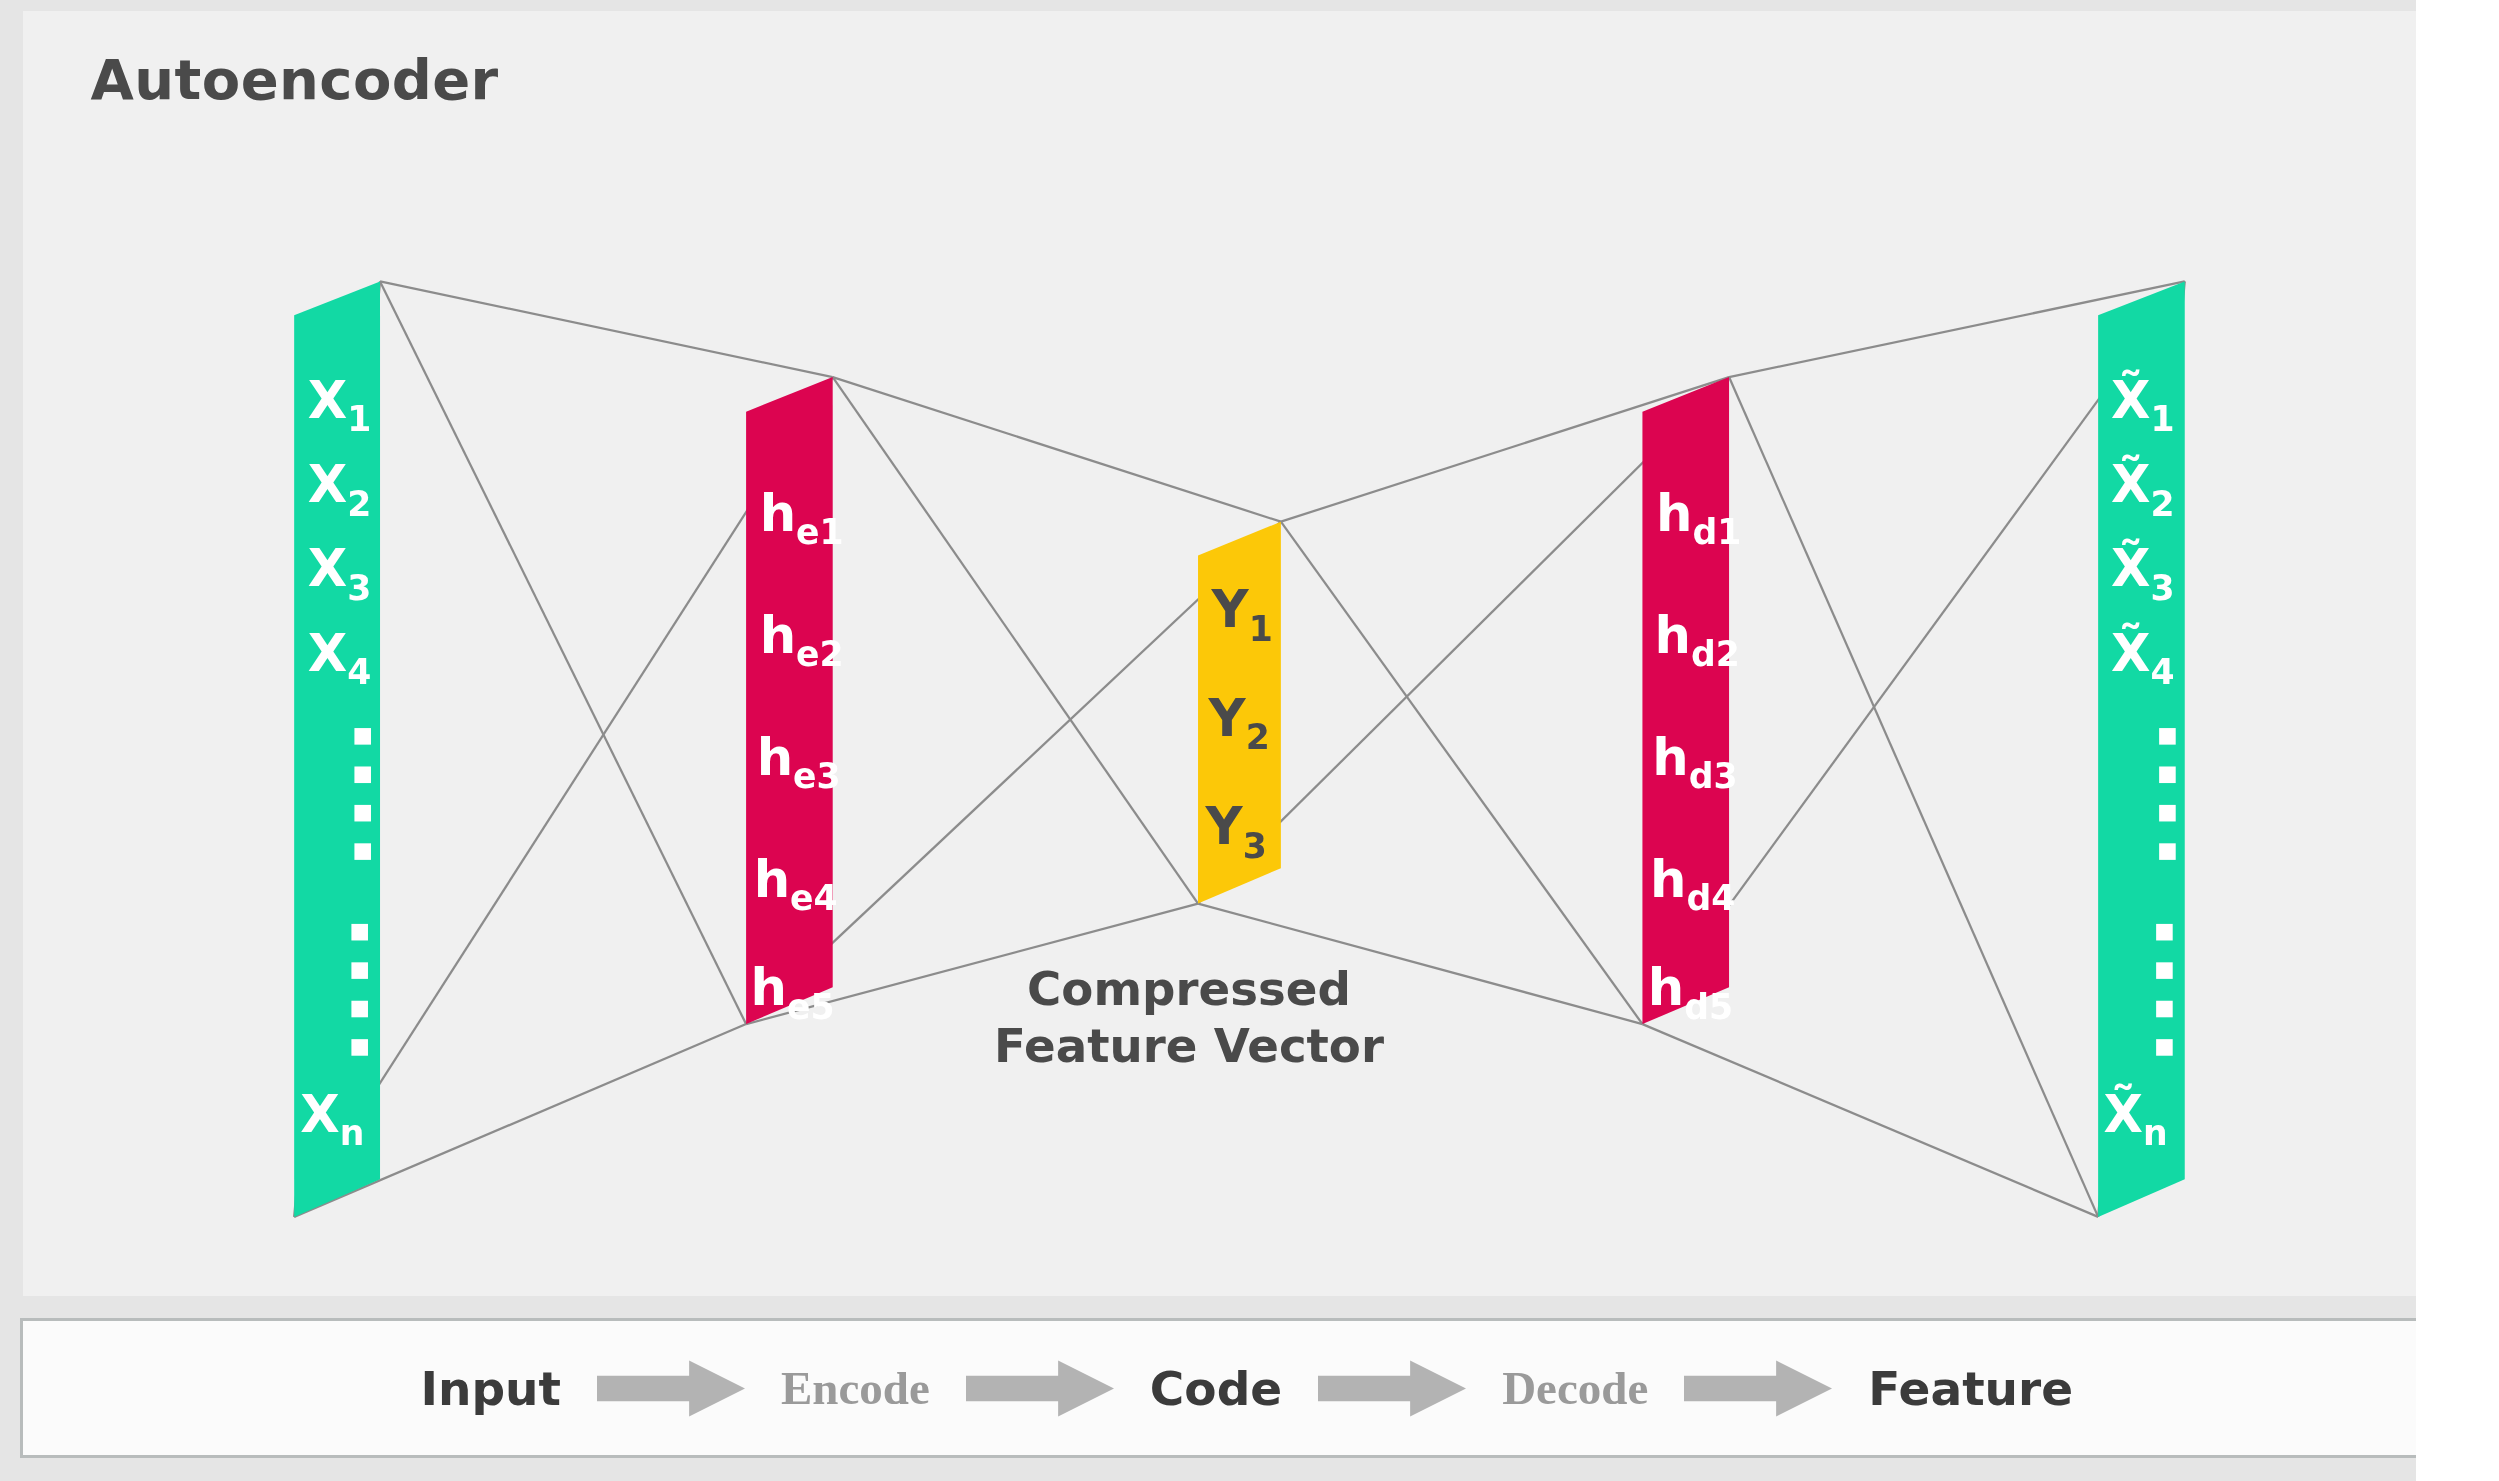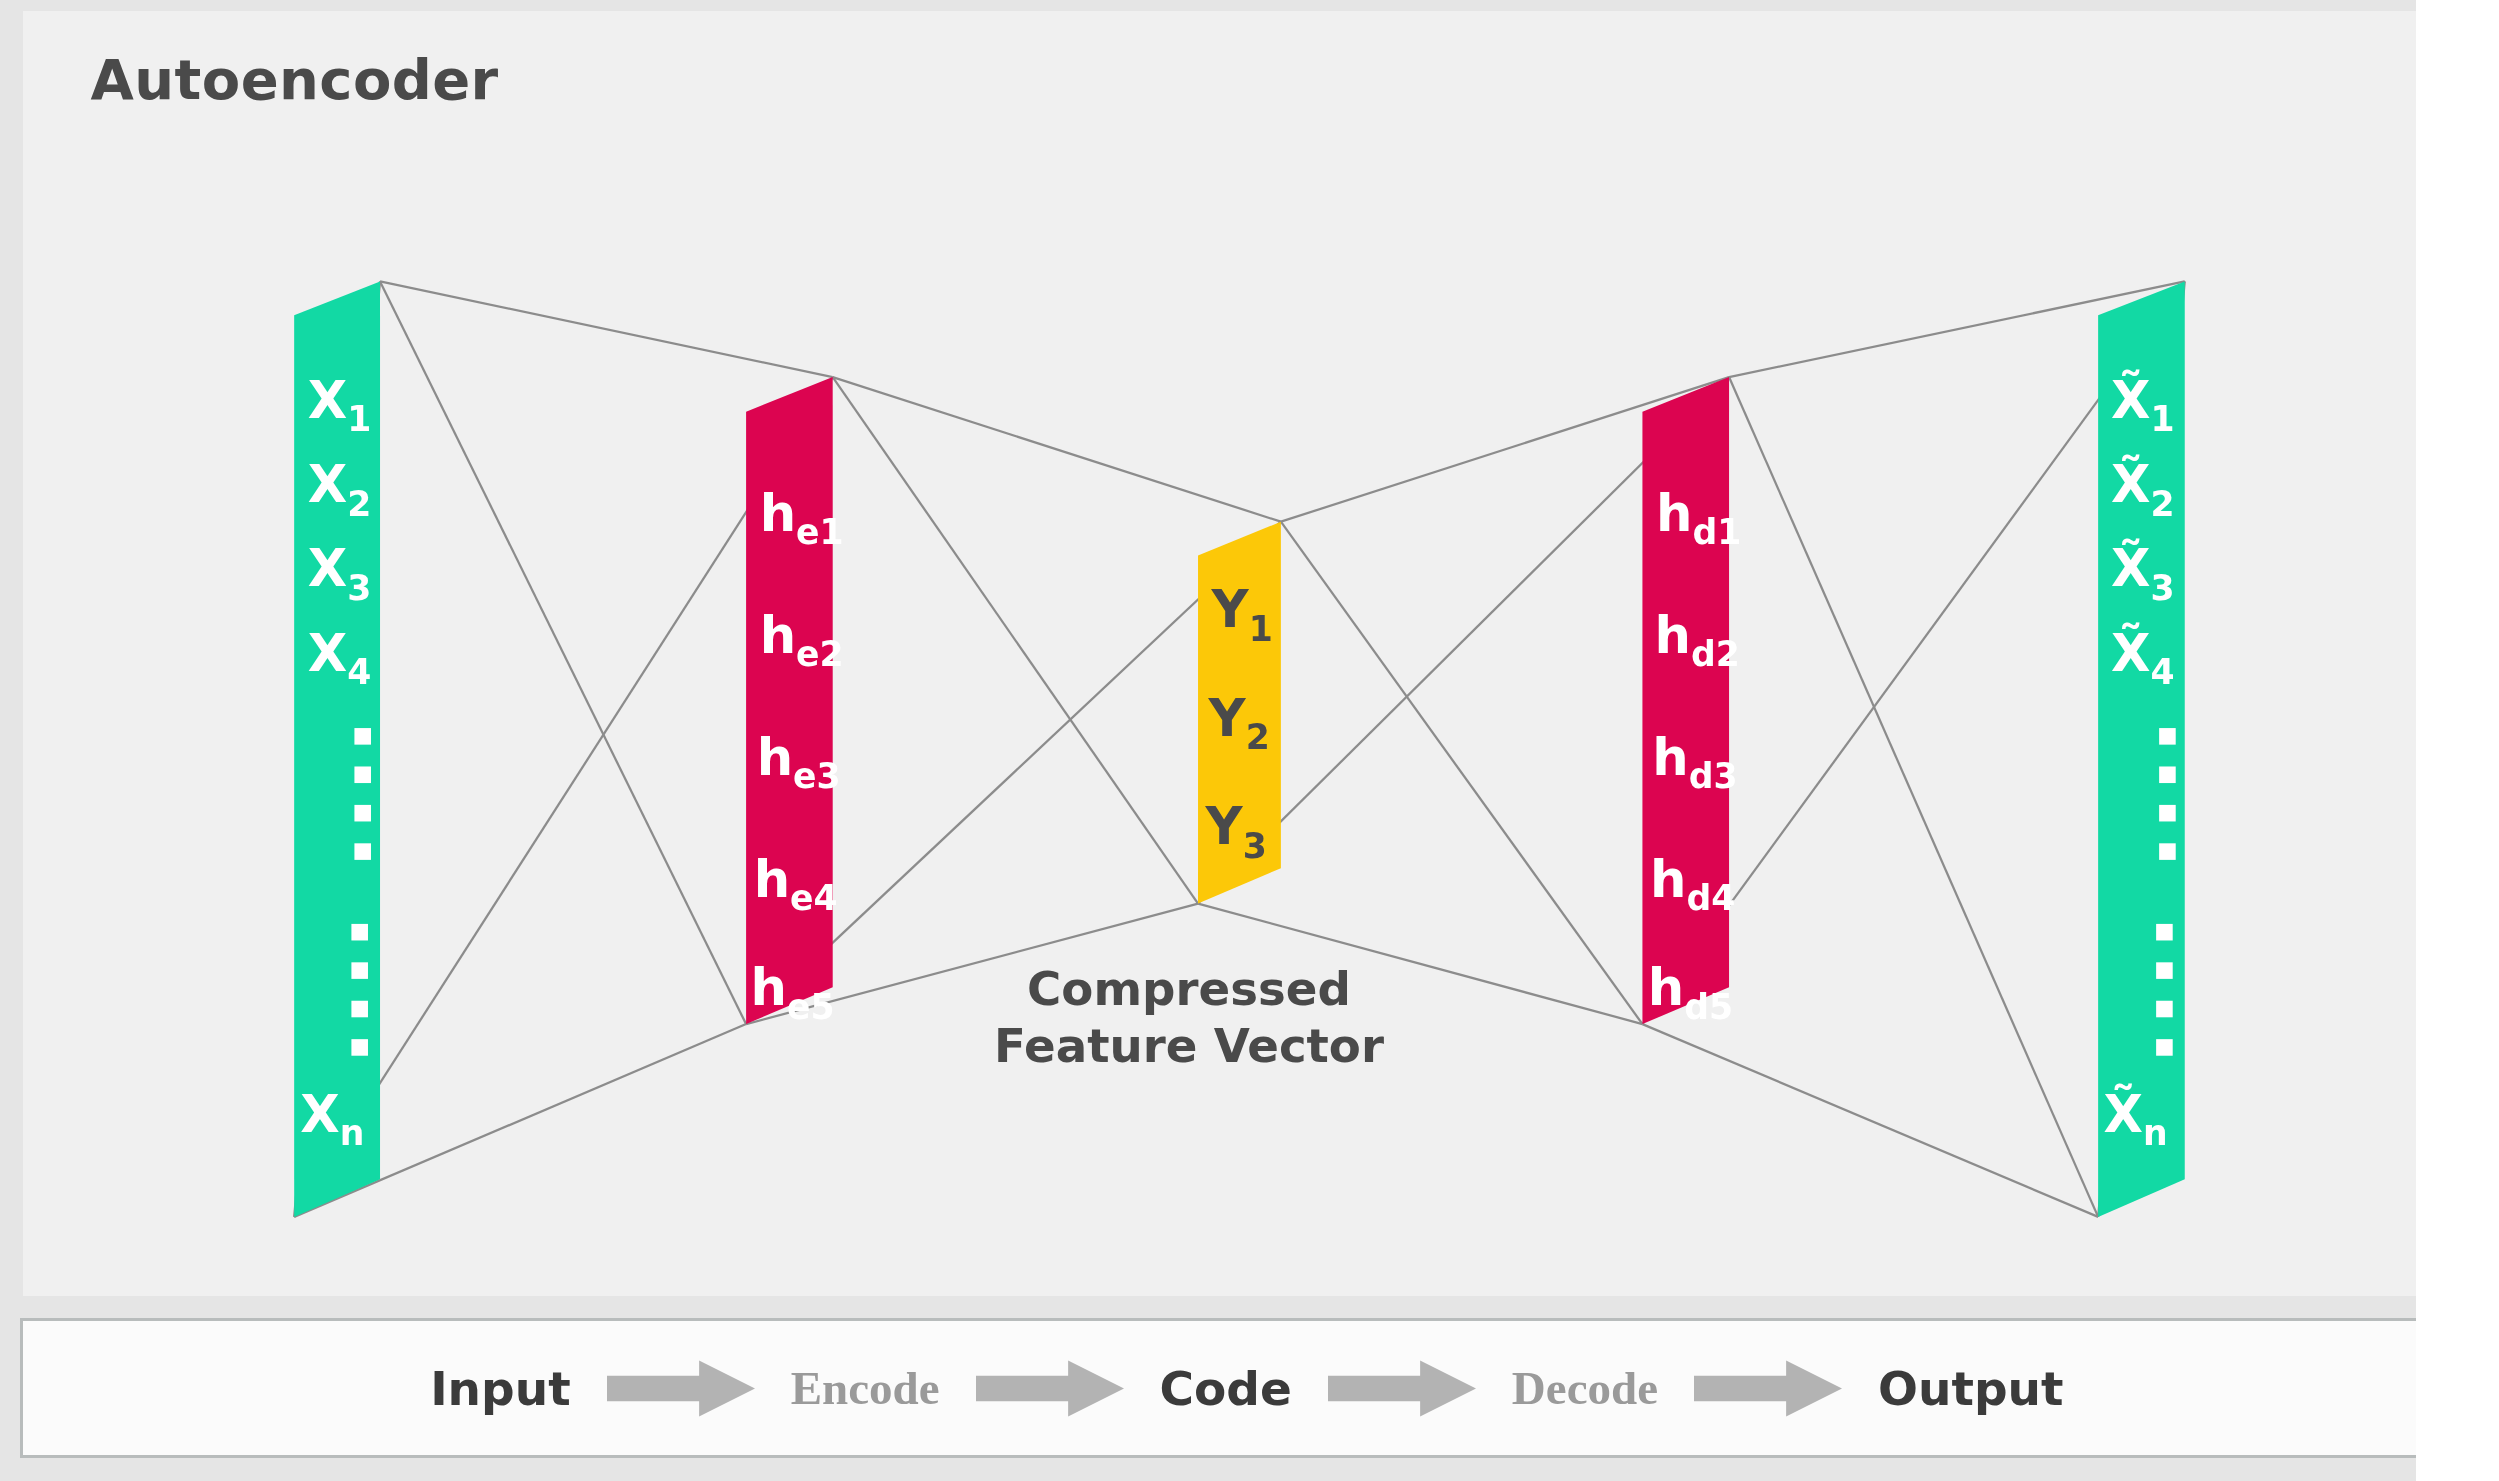--- a/index.html
+++ b/index.html
@@ -295,19 +295,19 @@
       <svg class="legend-arrow" viewBox="0 0 196 78">
         <polygon points="0,22 122,22 122,2 196,39 122,76 122,56 0,56" fill="#b3b3b3"></polygon>
       </svg>
 
       <span class="legend-text legend-weak">Decode</span>
 
       <svg class="legend-arrow" viewBox="0 0 196 78">
         <polygon points="0,22 122,22 122,2 196,39 122,76 122,56 0,56" fill="#b3b3b3"></polygon>
       </svg>
 
-      <span class="legend-text legend-strong">Output</span>
+      <span class="legend-text legend-strong">Feature</span>
 
     </div>
   </div>
 
 </div>
 
 
 </body></html>

